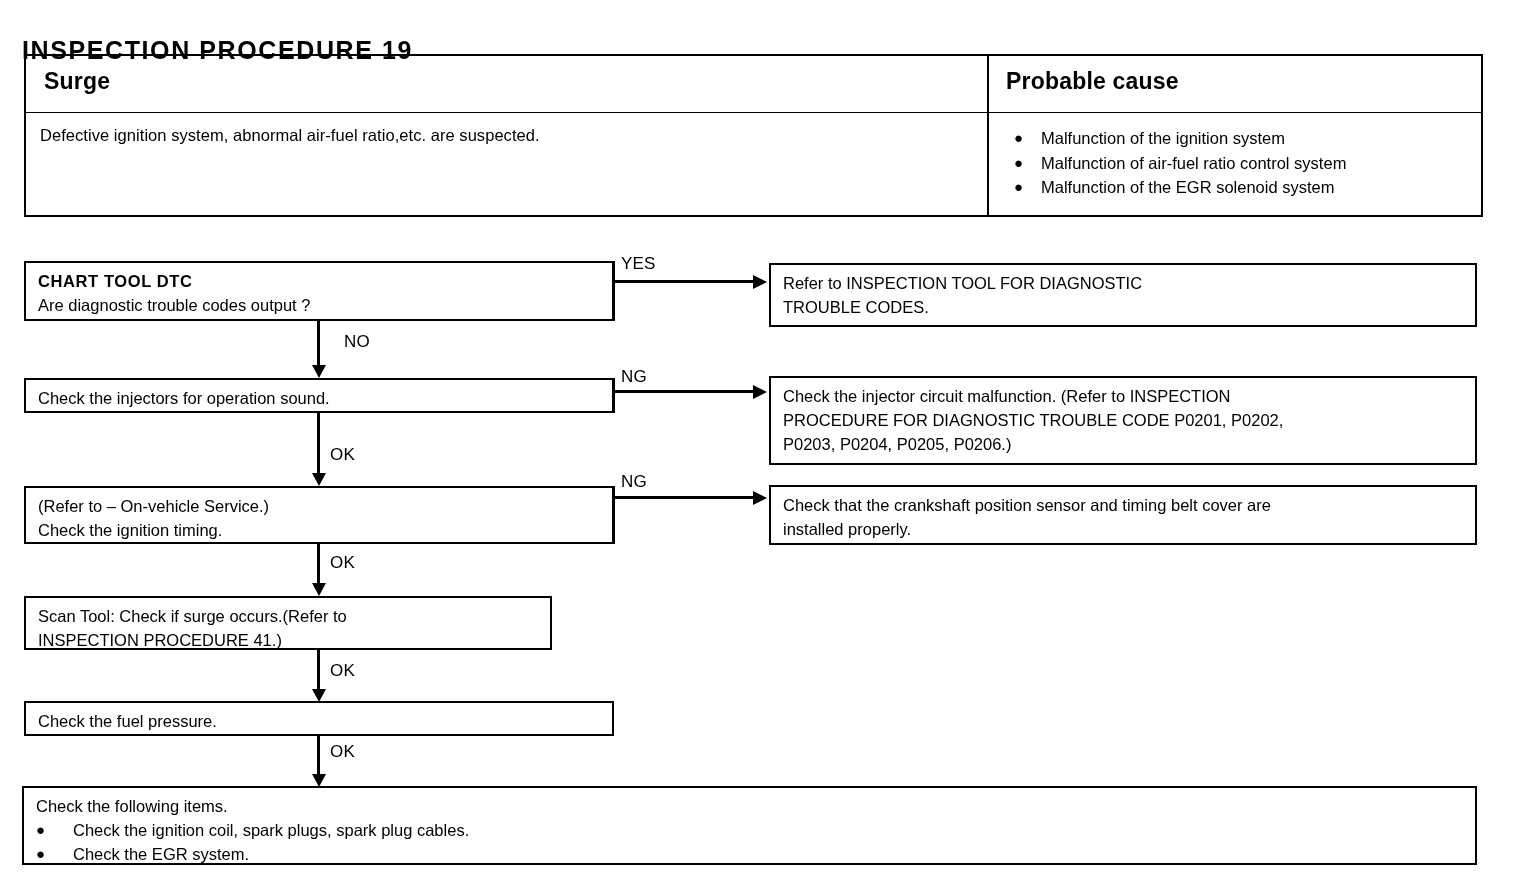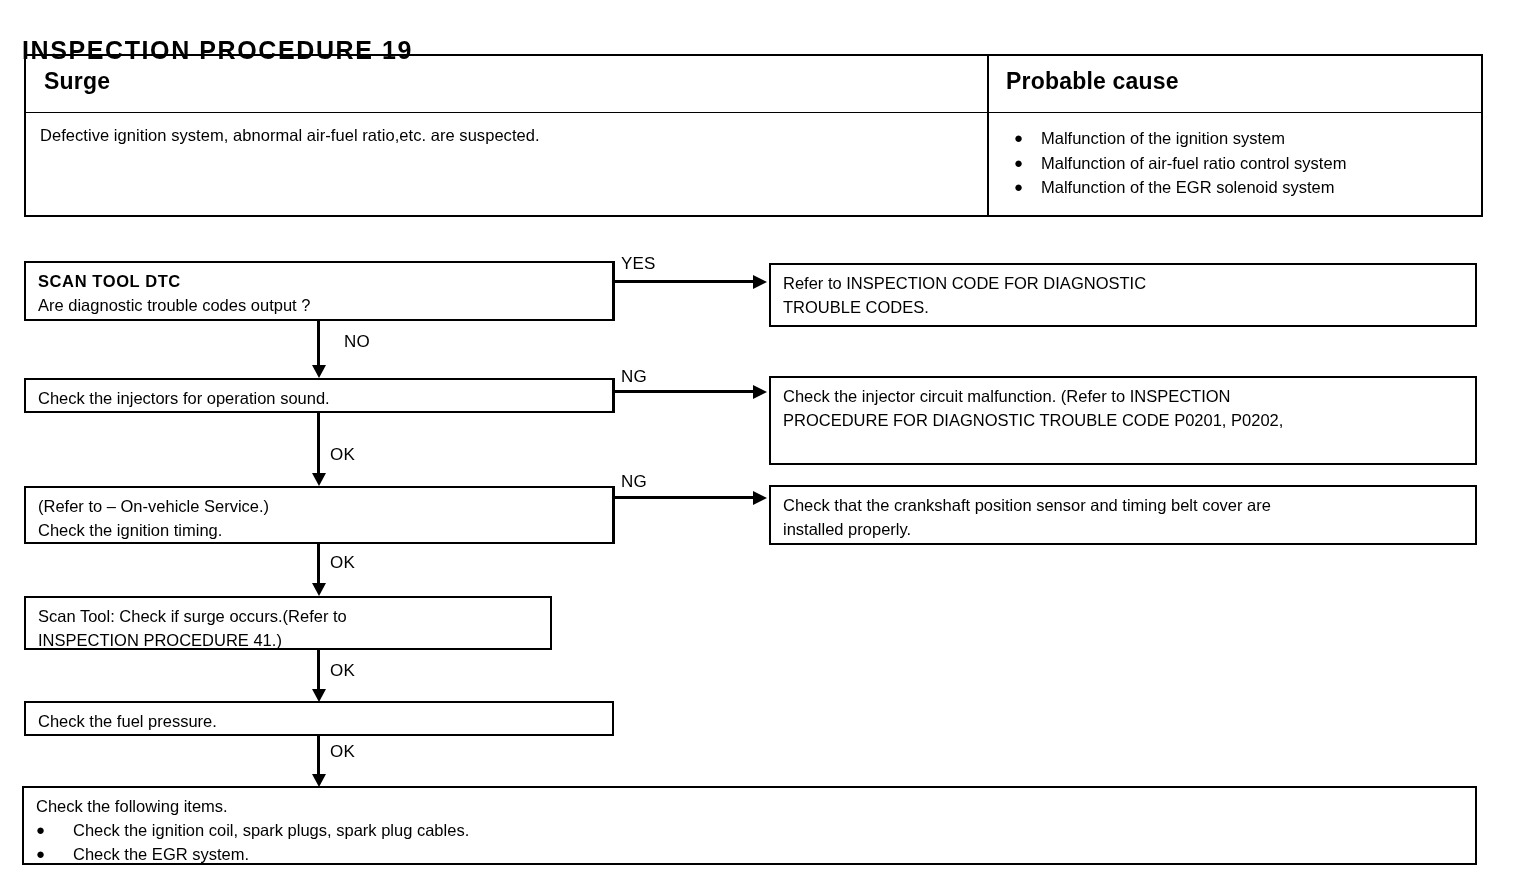--- a/index.html
+++ b/index.html
@@ -185,33 +185,33 @@
       </div>
       <div class="cause-item">
         <span class="bullet">●</span>
         <span>Malfunction of  the  EGR solenoid   system</span>
       </div>
     </div>
   </div>
 
   <div class="fbox" style="left:24px; top:261px; width:590px; height:60px;">
     <div class="ftext">
-      <span class="ln bold-line">SCAN TOOL DTC</span>
+      <span class="ln bold-line">CHART TOOL DTC</span>
       <span class="ln">Are diagnostic trouble codes output ?</span>
     </div>
   </div>
 
   <div class="vline" style="left:612px; top:261px; height:60px;"></div>
   <div class="hline" style="left:612px; top:280px; width:145px;"></div>
   <div class="arrow-right" style="left:753px; top:274.5px;"></div>
   <div class="edge-label" style="left:621px; top:254px;">YES</div>
 
   <div class="fbox" style="left:769px; top:263px; width:708px; height:64px;">
     <div class="ftext">
-      <span class="ln">Refer  to   INSPECTION   CODE   FOR   DIAGNOSTIC</span>
+      <span class="ln">Refer  to   INSPECTION   TOOL   FOR   DIAGNOSTIC</span>
       <span class="ln">TROUBLE CODES.</span>
     </div>
   </div>
 
   <div class="vline" style="left:317px; top:321px; height:46px;"></div>
   <div class="arrow-down" style="left:311.5px; top:365px;"></div>
   <div class="edge-label" style="left:344px; top:332px;">NO</div>
 
   <div class="fbox" style="left:24px; top:378px; width:590px; height:35px;">
     <div class="ftext">
@@ -221,20 +221,21 @@
 
   <div class="vline" style="left:612px; top:378px; height:35px;"></div>
   <div class="hline" style="left:612px; top:390px; width:145px;"></div>
   <div class="arrow-right" style="left:753px; top:384.5px;"></div>
   <div class="edge-label" style="left:621px; top:367px;">NG</div>
 
   <div class="fbox" style="left:769px; top:376px; width:708px; height:89px;">
     <div class="ftext">
       <span class="ln">Check the injector circuit malfunction. (Refer to INSPECTION</span>
       <span class="ln">PROCEDURE FOR DIAGNOSTIC TROUBLE CODE P0201, P0202,</span>
+      <span class="ln">P0203, P0204, P0205, P0206.)</span>
     </div>
   </div>
 
   <div class="vline" style="left:317px; top:413px; height:62px;"></div>
   <div class="arrow-down" style="left:311.5px; top:473px;"></div>
   <div class="edge-label" style="left:330px; top:445px;">OK</div>
 
   <div class="fbox" style="left:24px; top:486px; width:590px; height:58px;">
     <div class="ftext">
       <span class="ln">(Refer to  –  On-vehicle Service.)</span>

